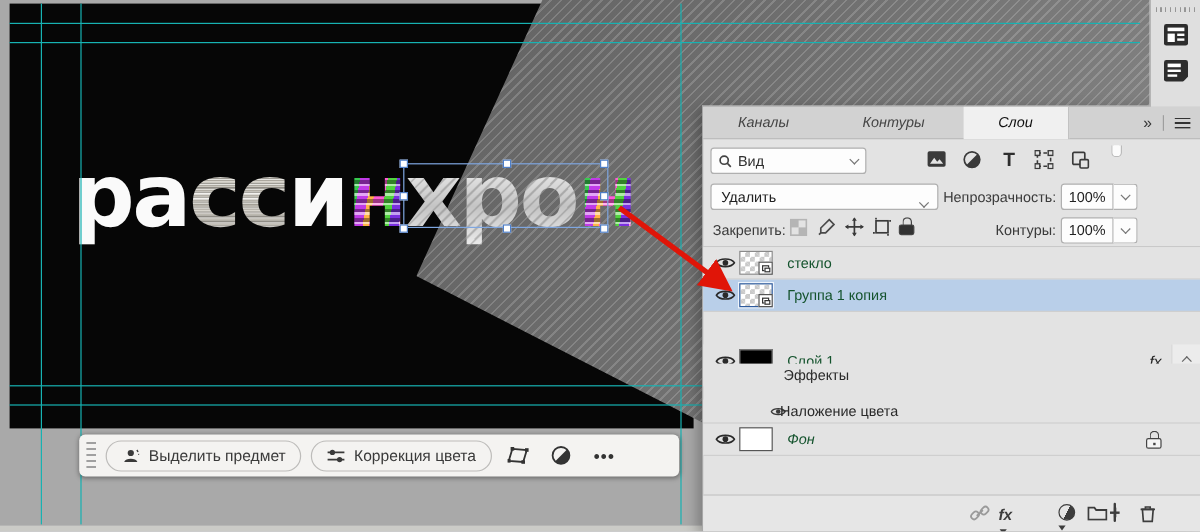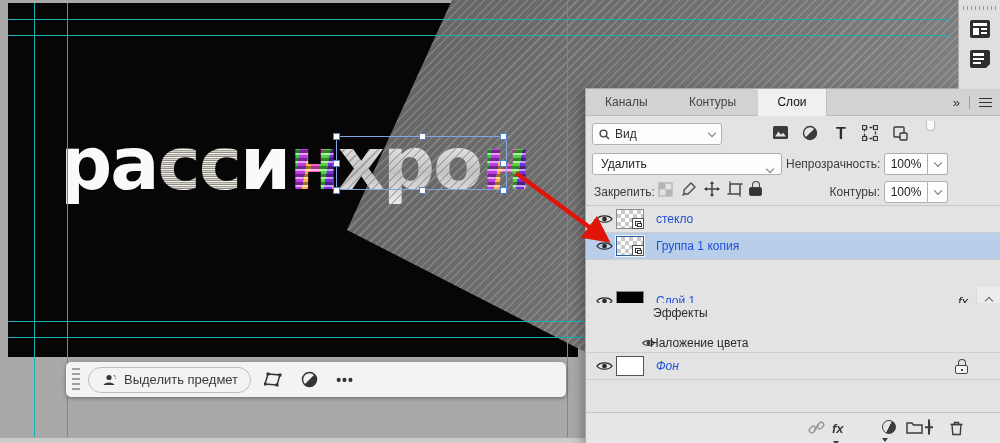--- a/index.html
+++ b/index.html
@@ -47,21 +47,21 @@
   .tb-btn { display:flex; align-items:center; gap:7px; height:26px; padding:0 12px; border:1px solid #bdbcba; border-radius:14px;
     background:#f4f3f1; font-size:13px; color:#3a3a3a; white-space:nowrap; }
   .tb-ico { width:16px; height:16px; display:inline-block; }
   .tb-plain { display:flex; align-items:center; justify-content:center; width:28px; height:26px; }
   .dots { font-size:14px; color:#333; letter-spacing:1px; font-weight:bold; }
 
   
   .panel { position:absolute; left:585px; top:88px; width:415px; height:355px; background:#e3e3e3; z-index:7;
     border-left:1px solid #a7a7a7; border-top:1px solid #a7a7a7; box-shadow:-4px 3px 10px rgba(0,0,0,.25); font-size:12px; color:#333; }
   .tabbar { position:absolute; left:0; top:0; width:100%; height:27px; background:#d2d2d2; border-bottom:1px solid #bdbdbd; }
-  .tab { display:inline-block; line-height:27px; padding:0 19px; color:#454545; }
+  .tab { display:inline-block; line-height:27px; padding:0 29px; color:#454545;font-style:italic; }
   .tab.active { background:#f0f0f0; color:#101010; border-right:1px solid #c2c2c2; }
   .tab-tools { position:absolute; right:8px; top:0; height:27px; display:flex; align-items:center; gap:9px; color:#333; }
   .chev-dbl { font-size:13px; color:#333; }
   .vdiv { width:1px; height:13px; background:#9e9e9e; }
   .menu-ico { display:inline-block; width:13px; height:9px;
     background:repeating-linear-gradient(180deg,#333 0 1.5px, transparent 1.5px 4px); }
   .search-box { position:absolute; left:6px; top:34px; width:130px; height:22px; background:#fdfdfd; border:1px solid #b0b0b0;
     border-radius:3px; display:flex; align-items:center; padding:0 6px; gap:5px; color:#2e2e2e; }
   .search-box .flex1 { flex:1; }
   .filter-ico { position:absolute; top:36px; width:18px; height:18px; color:#3a3a3a; text-align:center; }
@@ -81,21 +81,21 @@
   .chev-r { display:inline-block; width:6px; height:6px; border-right:1.5px solid #555; border-bottom:1.5px solid #555;
     transform:rotate(-45deg); }
   .chev-u { display:inline-block; width:6px; height:6px; border-right:1.5px solid #666; border-bottom:1.5px solid #666;
     transform:rotate(-135deg); }
   .lockrow-ico { position:absolute; top:92px; width:18px; height:18px; }
   .row-sep { border-top:1px solid #c9c9c9; }
 
   
   .lrow { position:absolute; left:0; width:100%; border-bottom:1px solid #cfcfcf; background:#e3e3e3; }
   .lrow.sel { background:#b9cfe9; }
-  .lrow .name { position:absolute; left:70px; top:50%; transform:translateY(-50%); color:#1d4ed8; }
+  .lrow .name { position:absolute; left:70px; top:50%; transform:translateY(-50%); color:#14532d; }
   .eye { position:absolute; left:10px; top:50%; transform:translateY(-50%); width:17px; height:12px; }
   .thumb { position:absolute; left:30px; top:50%; transform:translateY(-50%); width:28px; height:20px; border:1px solid #8a8a8a; background:#fff; }
   .checker { background-image:
       linear-gradient(45deg,#c9c9c9 25%,transparent 25%,transparent 75%,#c9c9c9 75%),
       linear-gradient(45deg,#c9c9c9 25%,#fff 25%,#fff 75%,#c9c9c9 75%);
     background-size:8px 8px; background-position:0 0,4px 4px; }
   .so-badge { position:absolute; right:-1px; bottom:-1px; width:12px; height:11px; background:#fff; border:1px solid #555; }
   .so-badge i { position:absolute; left:2px; top:2px; width:6px; height:5px; border:1px solid #333; background:#fff; }
   .so-badge b { position:absolute; right:1px; bottom:1px; width:5px; height:4px; border:1px solid #333; background:#fff; }
   .folder-ico { position:absolute; width:17px; height:12px; border:1.5px solid #555; border-radius:1px; top:50%; transform:translateY(-50%); }
@@ -178,20 +178,31 @@
     <button class="tb-btn">
       <span class="tb-ico">
         <svg class="glyph" width="16" height="16" viewBox="0 0 16 16">
             <circle cx="8" cy="5.5" r="2.6" fill="#3a3a3a"></circle>
             <path d="M2.5 13 C3.5 9.5 12.5 9.5 13.5 13 Z" fill="#3a3a3a"></path>
             <path d="M13 3 a6 6 0 0 1 1.5 4" fill="none" stroke="#3a3a3a" stroke-width="1" stroke-dasharray="2 1.5"></path>
           </svg>
       </span>
       <span>Выделить предмет</span>
     </button>
+    <button class="tb-btn">
+      <span class="tb-ico">
+        <svg class="glyph" width="16" height="16" viewBox="0 0 16 16">
+            <line x1="1" y1="5" x2="15" y2="5" stroke="#3a3a3a" stroke-width="1.6"></line>
+            <circle cx="5" cy="5" r="2.2" fill="#3a3a3a"></circle>
+            <line x1="1" y1="11" x2="15" y2="11" stroke="#3a3a3a" stroke-width="1.6"></line>
+            <circle cx="11" cy="11" r="2.2" fill="#3a3a3a"></circle>
+          </svg>
+      </span>
+      <span>Коррекция цвета</span>
+    </button>
     <span class="tb-plain">
       <svg class="glyph" width="18" height="16" viewBox="0 0 18 16">
           <polygon points="4,2 16,3 13,13 1,12" fill="none" stroke="#333" stroke-width="1.5"></polygon>
           <rect x="2.5" y="0.5" width="3" height="3" fill="#333"></rect>
           <rect x="14.5" y="1.5" width="3" height="3" fill="#333"></rect>
           <rect x="11.5" y="11.5" width="3" height="3" fill="#333"></rect>
           <rect x="-0.5" y="10.5" width="3" height="3" fill="#333"></rect>
         </svg>
     </span>
     <span class="tb-plain">

